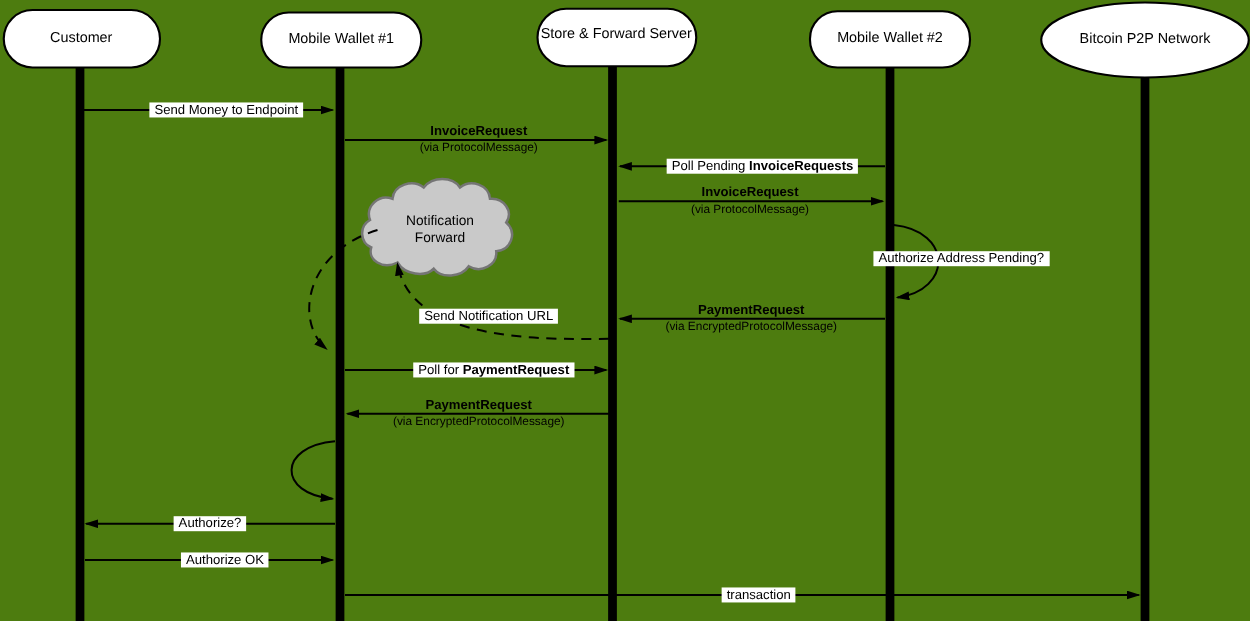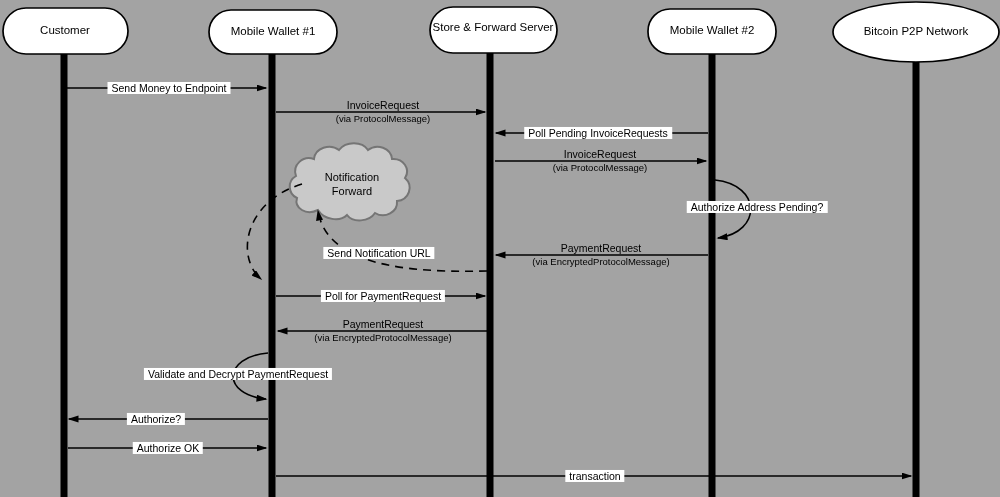--- a/index.html
+++ b/index.html
@@ -1,35 +1,35 @@
 <!DOCTYPE html>
 <html><head>
 <meta charset="utf-8">
 <style>
   html,body{margin:0;padding:0;background:#ffffff;}
   #stage{
     position:relative;
     width:1000px;height:497px;
-    background:#a3a3a3;
+    background:#4d7c0f;
     font-family:"Liberation Sans",sans-serif;
     overflow:hidden;
   }
   #diagram-svg{position:absolute;left:0;top:0;}
   .lbl{
     position:absolute;
     white-space:nowrap;
     font-size:10.5px;
     color:#000;
     line-height:1.15;
   }
   .cc{transform:translate(-50%,-50%);}
   .ab{transform:translate(-50%,-100%);}
   .bl{transform:translate(-50%,0);font-size:9.5px;}
-  .wbg{background:#ffffff;padding:0 4px;}
-  .b{font-weight:normal;text-align:right;}
+  .wbg{background:#ffffff;padding:0 4px;margin-left:12px;}
+  .b{font-weight:bold;text-align:right;}
   .actor{font-size:11.5px;}
   .cloudtxt{font-size:11px;}
 </style>
 </head>
 <body>
 
 <div id="stage">
 
   <svg id="diagram-svg" width="1000" height="497" viewBox="0 0 1000 497">
     <defs>
@@ -104,19 +104,18 @@
   <div class="lbl ab" style="left:601px;top:254px"><span class="b">PaymentRequest</span></div>
   <div class="lbl bl" style="left:601px;top:257px">(via EncryptedProtocolMessage)</div>
 
   <div class="lbl cc wbg" style="left:379px;top:253px">Send Notification URL</div>
 
   <div class="lbl cc wbg" style="left:383px;top:296px"><span>Poll for </span><span class="b">PaymentRequest</span></div>
 
   <div class="lbl ab" style="left:383px;top:330px"><span class="b">PaymentRequest</span></div>
   <div class="lbl bl" style="left:383px;top:333px">(via EncryptedProtocolMessage)</div>
 
-  <div class="lbl cc wbg" style="left:238px;top:374px"><span>Validate and Decrypt </span><span class="b">PaymentRequest</span></div>
 
   <div class="lbl cc wbg" style="left:156px;top:419px">Authorize?</div>
   <div class="lbl cc wbg" style="left:168px;top:448px">Authorize OK</div>
   <div class="lbl cc wbg" style="left:595px;top:476px">transaction</div>
 
 </div>
 
 </body></html>

